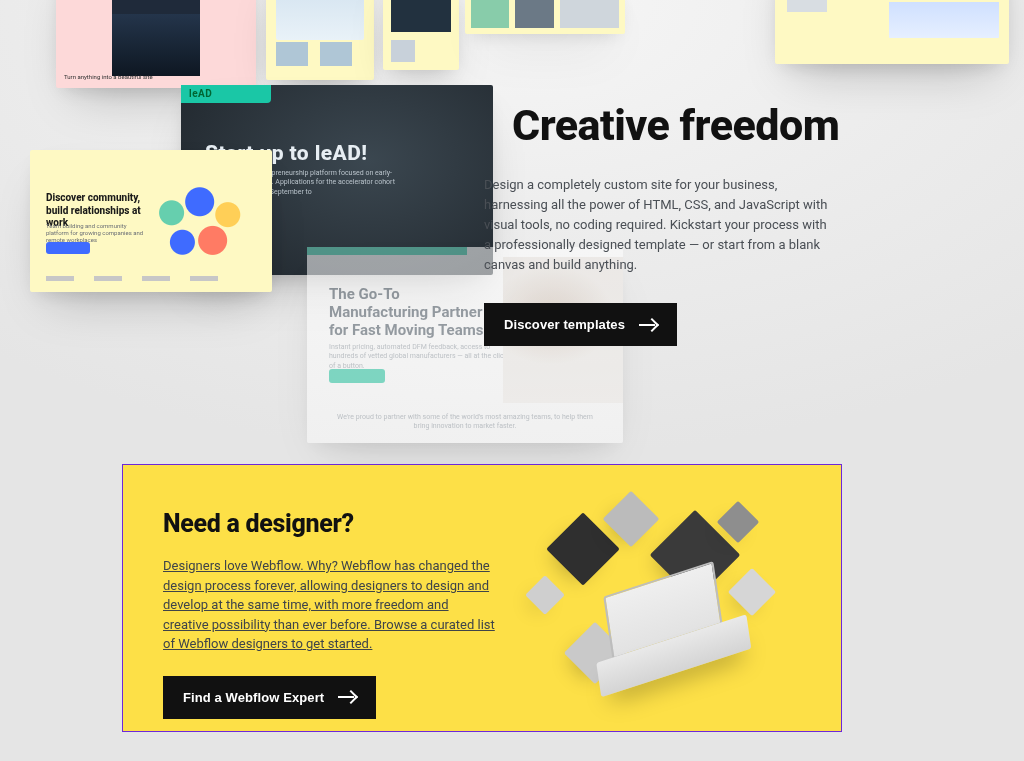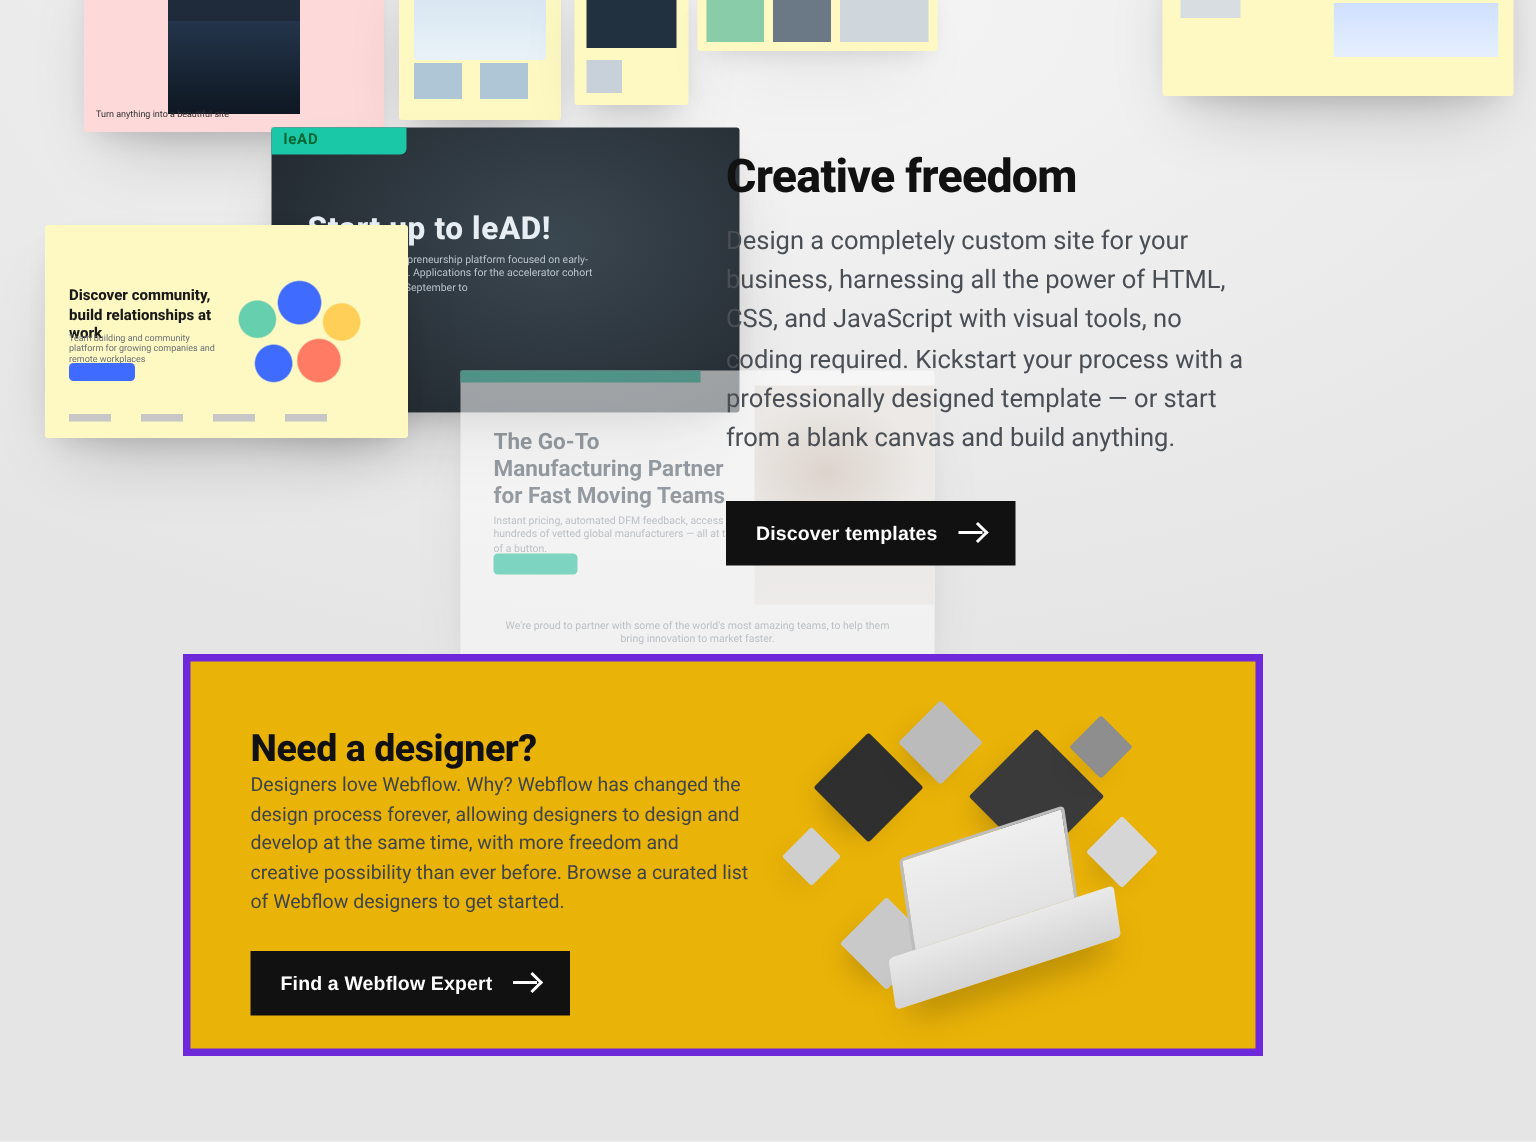--- a/index.html
+++ b/index.html
@@ -97,42 +97,42 @@
   .cmfg .img{ position:absolute; right:0; top:10px; bottom:40px; width:120px;
       background: radial-gradient(90px 70px at 40% 40%, rgba(160,120,90,.35), transparent 70%),
                   linear-gradient(180deg,#ece7e2,#f2efeb); }
   .cmfg .foot{ position:absolute; left:22px; right:22px; bottom:12px; text-align:center; color:#9aa2aa; font-size:7px; line-height:1.3;}
 
   
   .hero {
     position: absolute; left: 484px; top: 100px; width: 360px;
   }
   .hero h2 {
-    font-size: 31px; line-height: 1.18; font-weight: 800; letter-spacing:-0.5px; color:#111;
+    font-size: 43px; line-height: 1.18; font-weight: 800; letter-spacing:-0.5px; color:#111;margin-left:28px;
   }
   .hero p {
-    margin-top: 11px; font-size: 17px; line-height: 1.55; color:#4a4f55; max-width: 352px;
+    margin-top: 24px; font-size: 13px; line-height: 1.55; color:#4a4f55; max-width: 352px;
   }
   .btn-dark {
     display: inline-flex; align-items: center; gap: 14px;
     margin-top: 28px; padding: 14px 20px; background:#111; color:#fff;
     font-size: 13px; font-weight:600; letter-spacing:.1px; border:none; cursor:pointer;
   }
   .arrow { width: 18px; height: 10px; position: relative; }
   .arrow::before{ content:""; position:absolute; left:0; top:4px; width:16px; height:2px; background:#fff; }
   .arrow::after{ content:""; position:absolute; right:0; top:0; width:8px; height:8px; border-top:2px solid #fff; border-right:2px solid #fff; transform:rotate(45deg); }
 
   
   .panel {
-    position:absolute; left:122px; top:436px; width:720px; height:268px;
-    background:#eab308; border:5px solid #6d28d9;
+    position:absolute; left:122px; top:464px; width:720px; height:268px;
+    background:#fde047; border:1px solid #6d28d9;
   }
   .panel .content{ position:absolute; left:40px; top:44px; width:332px; }
   .panel h3{ font-size:25px; font-weight:800; color:#111; letter-spacing:-0.3px; }
-  .panel p{ font-size:13px; line-height:1.5; color:#3f4449; }
+  .panel p{ margin-top:18px; font-size:13px; line-height:1.5; color:#3f4449;text-decoration:underline; }
   .panel .btn-dark{ margin-top:22px; }
 
   
   .pill{ position:absolute; right:28px; top:24px; width:300px; height:230px; }
   .rhom{ position:absolute; transform:rotate(45deg); border-radius:2px;
          box-shadow: 0 10px 20px -8px rgba(0,0,0,.25); }
   .r1{ width:52px; height:52px; left:44px;  top:34px;  background:#2f2f2f; }
   .r2{ width:28px; height:28px; left:18px;  top:92px;  background:#cfcfcf; }
   .r3{ width:40px; height:40px; left:98px;  top:10px;  background:#bbbbbb; }
   .r4{ width:64px; height:64px; left:150px; top:34px;  background:#3a3a3a; }

